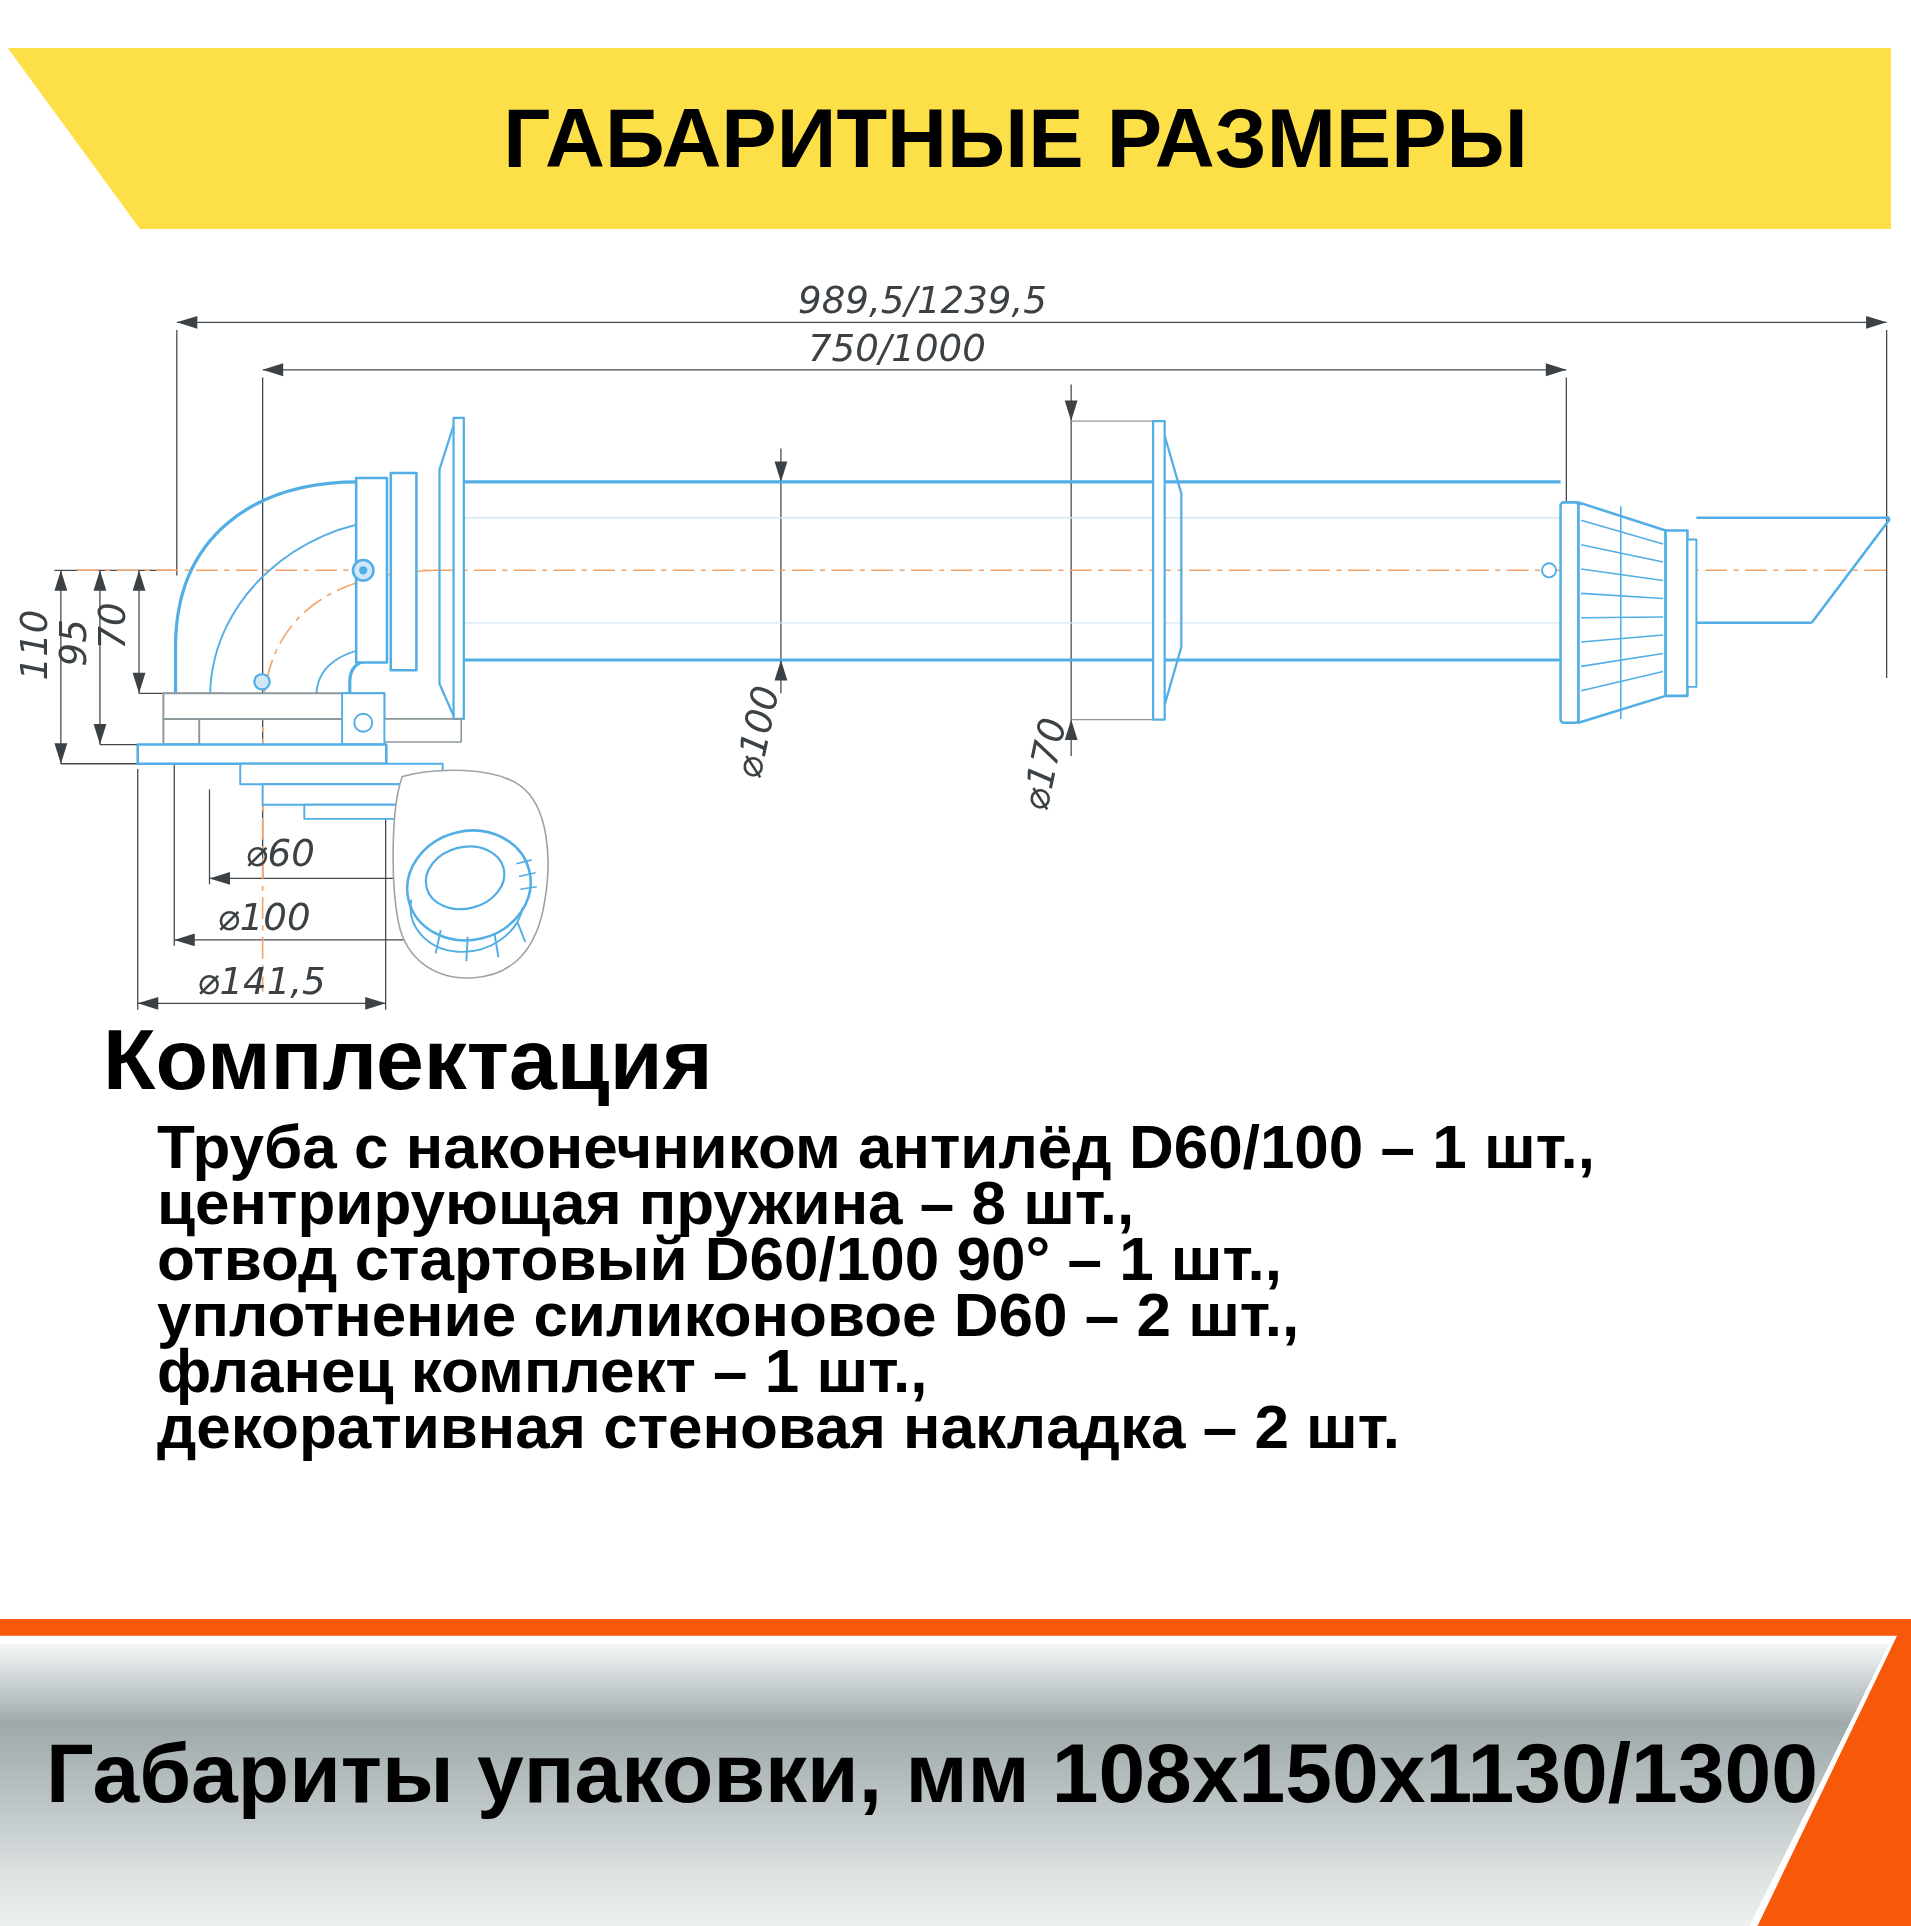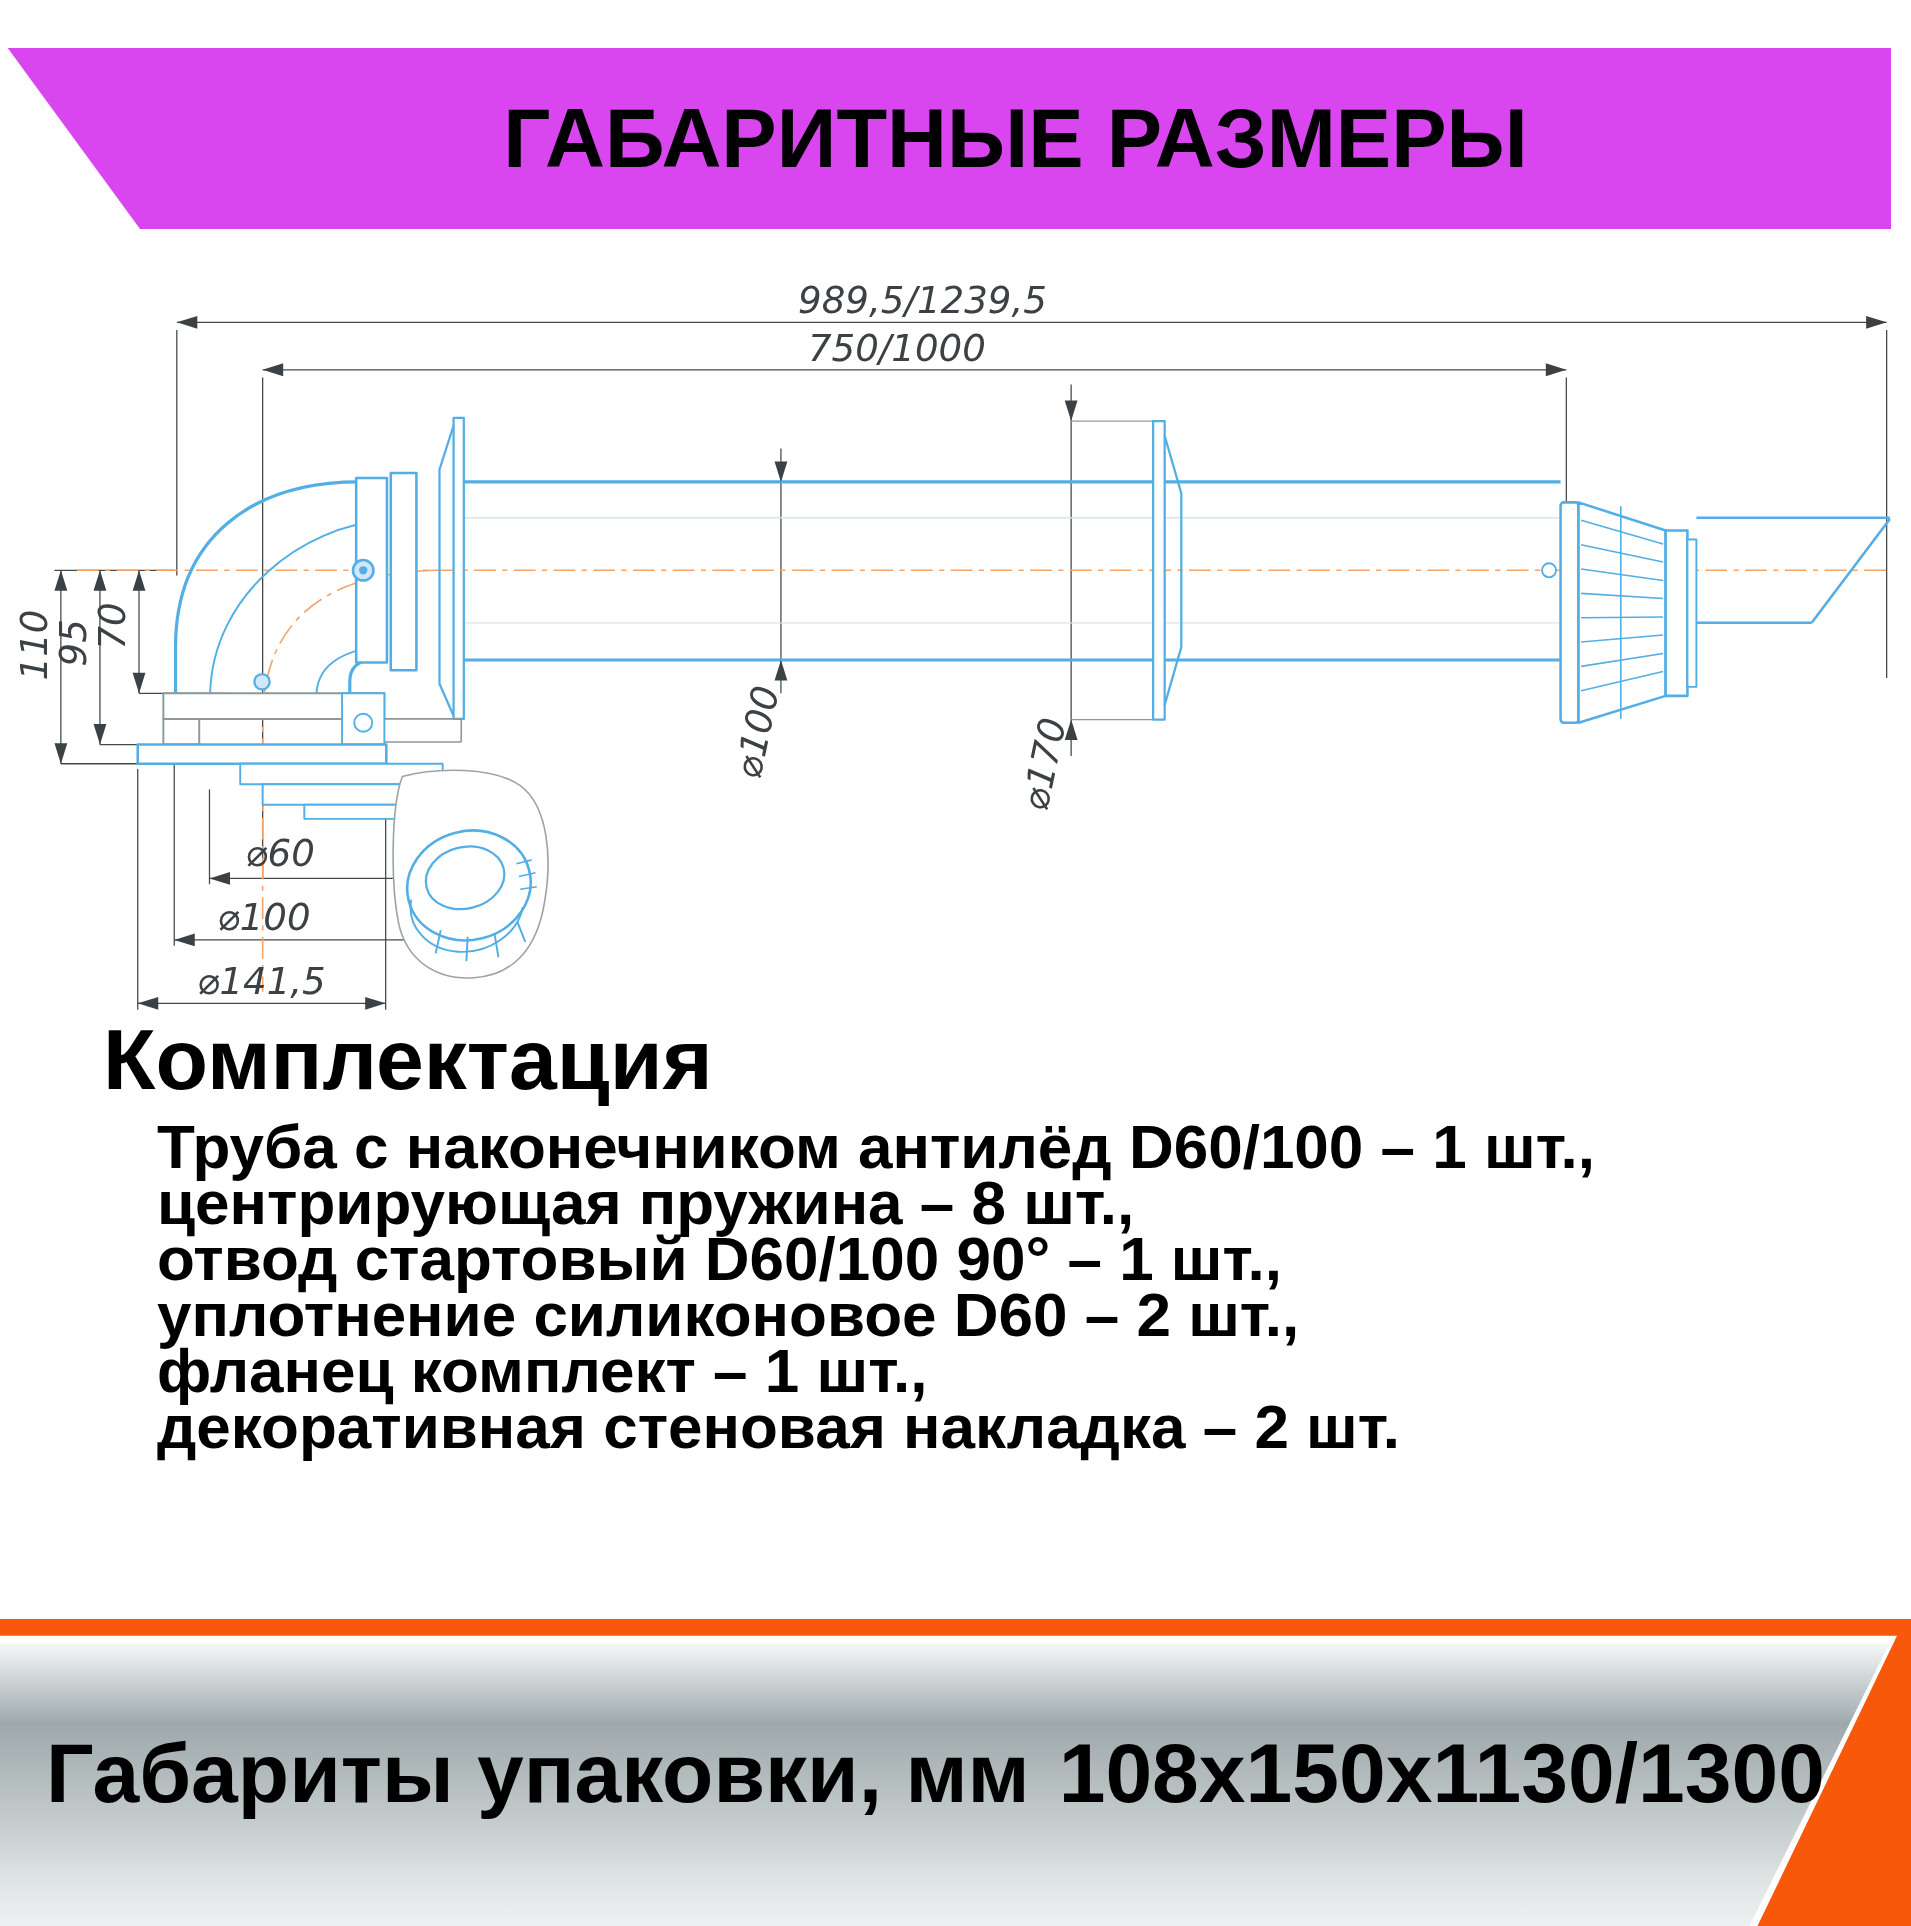--- a/index.html
+++ b/index.html
@@ -2,21 +2,21 @@
 <html style="font-size:10.3px"><head>
 <meta charset="utf-8">
 <style>
   html,body{margin:0;padding:0;background:#ffffff;}
   body{
     width:1911px;height:1926px;position:relative;overflow:hidden;
     font-family:"Liberation Sans",sans-serif;
   }
   .banner-top{
     position:absolute;left:0;top:48px;width:1891px;height:181px;
-    background:#d946ef;
+    background:#fde047;
     clip-path:polygon(7.7px 0,1891px 0,1891px 181px,140px 181px);
   }
   .banner-top .title{
     position:absolute;left:140px;top:0;width:1751px;height:181px;
     display:flex;align-items:center;justify-content:center;
     font-size:83px;font-weight:bold;color:#000;white-space:nowrap;
   }
   svg.draw{position:absolute;left:0;top:0;}
   .dimtxt{
     font-family:"DejaVu Sans",sans-serif;font-style:italic;
@@ -37,21 +37,21 @@
   }
   .footer-panel{
     position:absolute;left:0;top:1644px;width:1911px;height:283px;
     background:linear-gradient(180deg,#f4f6f6 0%,#dfe4e5 7%,#9fa9ac 28%,#a9b2b4 38%,#bfc7c8 58%,#dde2e2 82%,#eef1f1 100%);
     clip-path:polygon(0 0,1889px 0,1749px 283px,0 283px);
   }
   .footer-text{
     position:absolute;left:46px;top:1725px;white-space:nowrap;
     font-size:84px;font-weight:bold;color:#000;
   }
-  .footer-text .value{margin-left:29px;}
+  .footer-text .value{margin-left:22px;}
 </style>
 </head>
 <body>
 
 <div class="banner-top">
   <div class="title">ГАБАРИТНЫЕ РАЗМЕРЫ</div>
 </div>
 
 <svg class="draw" width="1911" height="1926" viewBox="0 0 2983 3006">
   <g stroke-linecap="butt" stroke-linejoin="round" fill="none">

